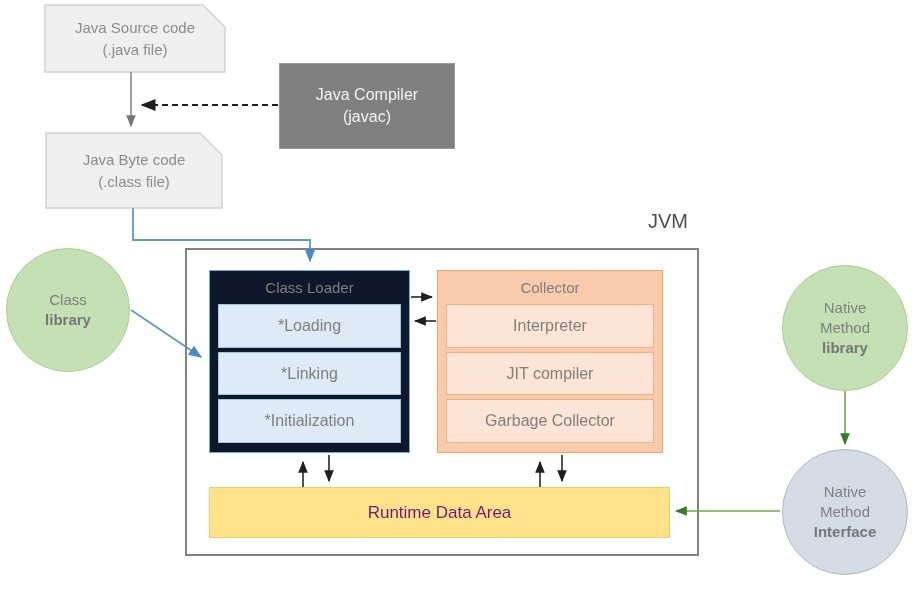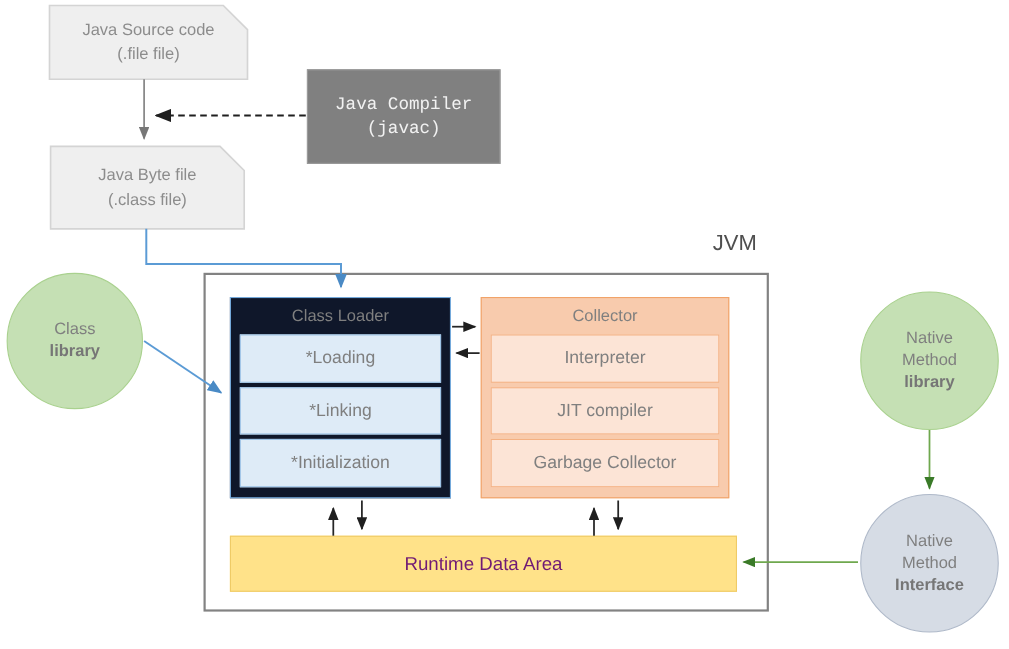--- a/index.html
+++ b/index.html
@@ -13,21 +13,21 @@
   .doc-label {
     display:flex; flex-direction:column; align-items:center; justify-content:center;
     color:#8c8c8c; font-size:15px; line-height:1.45; text-align:center; z-index:6;
   }
 
   
   .compiler {
     left:279px; top:63px; width:174px; height:84px;
     background:#808080; border:1px solid #9a9a9a;
     display:flex; flex-direction:column; align-items:center; justify-content:center;
-    color:#f2f2f2; font-size:16px; line-height:1.4; z-index:2;font-family:Liberation Mono, monospace;
+    color:#f2f2f2; font-size:16px; line-height:1.4; z-index:2;
   }
 
   
   .jvm-box { left:185px; top:248px; width:514px; height:308px;
     background:#ffffff; border:2px solid #828282; box-sizing:border-box; z-index:1; }
   .jvm-label { left:633px; top:210px; width:70px; text-align:center;
     font-size:20px; color:#4f4f4f; z-index:2; }
 
   
   .group { box-sizing:border-box; display:flex; flex-direction:column; z-index:2; }
@@ -111,24 +111,24 @@
   </div>
 
   <div class="abs circle circle-gray native-interface">
     <div>Native</div>
     <div>Method</div>
     <div class="bold">Interface</div>
   </div>
 
   <div class="abs doc-label" style="left:45px; top:5px; width:180px; height:67px;">
     <div>Java Source code</div>
-    <div>(.file file)</div>
+    <div>(.java file)</div>
   </div>
   <div class="abs doc-label" style="left:46px; top:133px; width:176px; height:75px;">
-    <div>Java Byte file</div>
+    <div>Java Byte code</div>
     <div>(.class file)</div>
   </div>
 
   <svg class="overlay" viewBox="0 0 917 590">
     <defs>
       <marker id="head-gray" viewBox="0 0 10 8" refX="9" refY="4" markerWidth="8" markerHeight="6.4" orient="auto">
         <path d="M0,0 L10,4 L0,8 Z" fill="#777777"></path>
       </marker>
       <marker id="head-black" viewBox="0 0 10 8" refX="9" refY="4" markerWidth="7.5" markerHeight="6" orient="auto">
         <path d="M0,0 L10,4 L0,8 Z" fill="#1f1f1f"></path>

